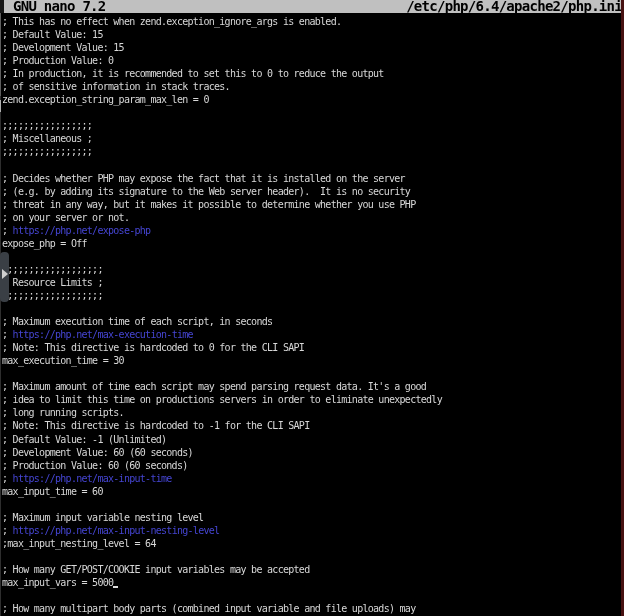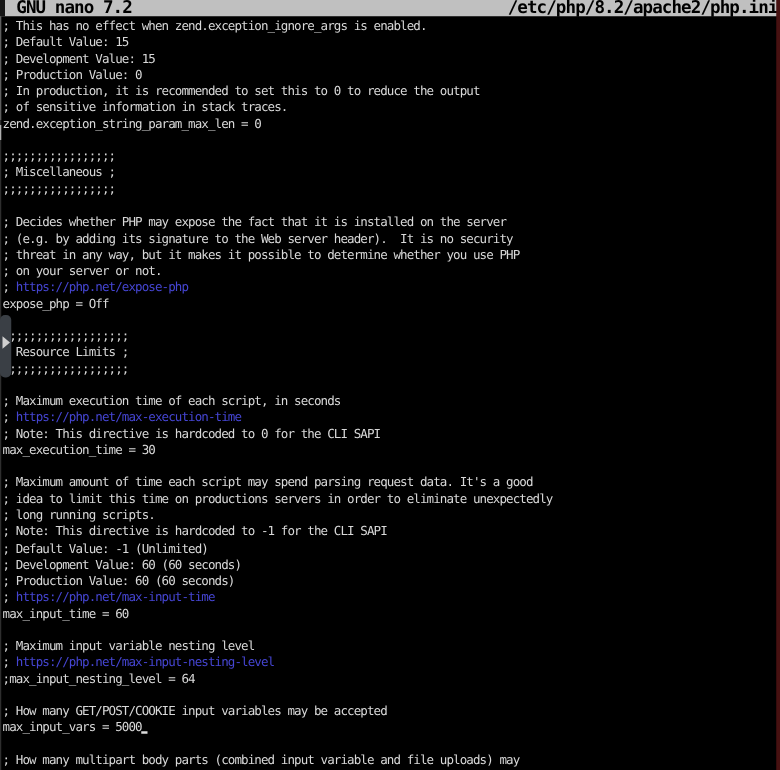--- a/index.html
+++ b/index.html
@@ -67,21 +67,21 @@
     border-left:6px solid #cfcfcf;
   }
 </style>
 </head>
 <body>
 
 <div id="screen">
 
   <div id="titlebar">
     <span class="app">GNU nano 7.2</span>
-    <span class="file">/etc/php/8.2/apache2/php.ini</span>
+    <span class="file">/etc/php/6.4/apache2/php.ini</span>
   </div>
   <div class="titlebar-notch"></div>
 
   <div id="editor"><div class="line"><span>; This has no effect when zend.exception_ignore_args is enabled.</span></div><div class="line"><span>; Default Value: 15</span></div><div class="line"><span>; Development Value: 15</span></div><div class="line"><span>; Production Value: 0</span></div><div class="line"><span>; In production, it is recommended to set this to 0 to reduce the output</span></div><div class="line"><span>; of sensitive information in stack traces.</span></div><div class="line"><span>zend.exception_string_param_max_len = 0</span></div><div class="line"></div><div class="line"><span>;;;;;;;;;;;;;;;;;</span></div><div class="line"><span>; Miscellaneous ;</span></div><div class="line"><span>;;;;;;;;;;;;;;;;;</span></div><div class="line"></div><div class="line"><span>; Decides whether PHP may expose the fact that it is installed on the server</span></div><div class="line"><span>; (e.g. by adding its signature to the Web server header).  It is no security</span></div><div class="line"><span>; threat in any way, but it makes it possible to determine whether you use PHP</span></div><div class="line"><span>; on your server or not.</span></div><div class="line"><span>; </span><span class="link">https://php.net/expose-php</span></div><div class="line"><span>expose_php = Off</span></div><div class="line"></div><div class="line"><span>;;;;;;;;;;;;;;;;;;;</span></div><div class="line"><span>; Resource Limits ;</span></div><div class="line"><span>;;;;;;;;;;;;;;;;;;;</span></div><div class="line"></div><div class="line"><span>; Maximum execution time of each script, in seconds</span></div><div class="line"><span>; </span><span class="link">https://php.net/max-execution-time</span></div><div class="line"><span>; Note: This directive is hardcoded to 0 for the CLI SAPI</span></div><div class="line"><span>max_execution_time = 30</span></div><div class="line"></div><div class="line"><span>; Maximum amount of time each script may spend parsing request data. It's a good</span></div><div class="line"><span>; idea to limit this time on productions servers in order to eliminate unexpectedly</span></div><div class="line"><span>; long running scripts.</span></div><div class="line"><span>; Note: This directive is hardcoded to -1 for the CLI SAPI</span></div><div class="line"><span>; Default Value: -1 (Unlimited)</span></div><div class="line"><span>; Development Value: 60 (60 seconds)</span></div><div class="line"><span>; Production Value: 60 (60 seconds)</span></div><div class="line"><span>; </span><span class="link">https://php.net/max-input-time</span></div><div class="line"><span>max_input_time = 60</span></div><div class="line"></div><div class="line"><span>; Maximum input variable nesting level</span></div><div class="line"><span>; </span><span class="link">https://php.net/max-input-nesting-level</span></div><div class="line"><span>;max_input_nesting_level = 64</span></div><div class="line"></div><div class="line"><span>; How many GET/POST/COOKIE input variables may be accepted</span></div><div class="line"><span>max_input_vars = 5000</span><span class="cursor"></span></div><div class="line"></div><div class="line"><span>; How many multipart body parts (combined input variable and file uploads) may</span></div></div>
 
   <div class="left-line"></div>
   <div class="left-line-bright"></div>
   <div class="left-tick"></div>
 
   <div class="scroll-thumb">

